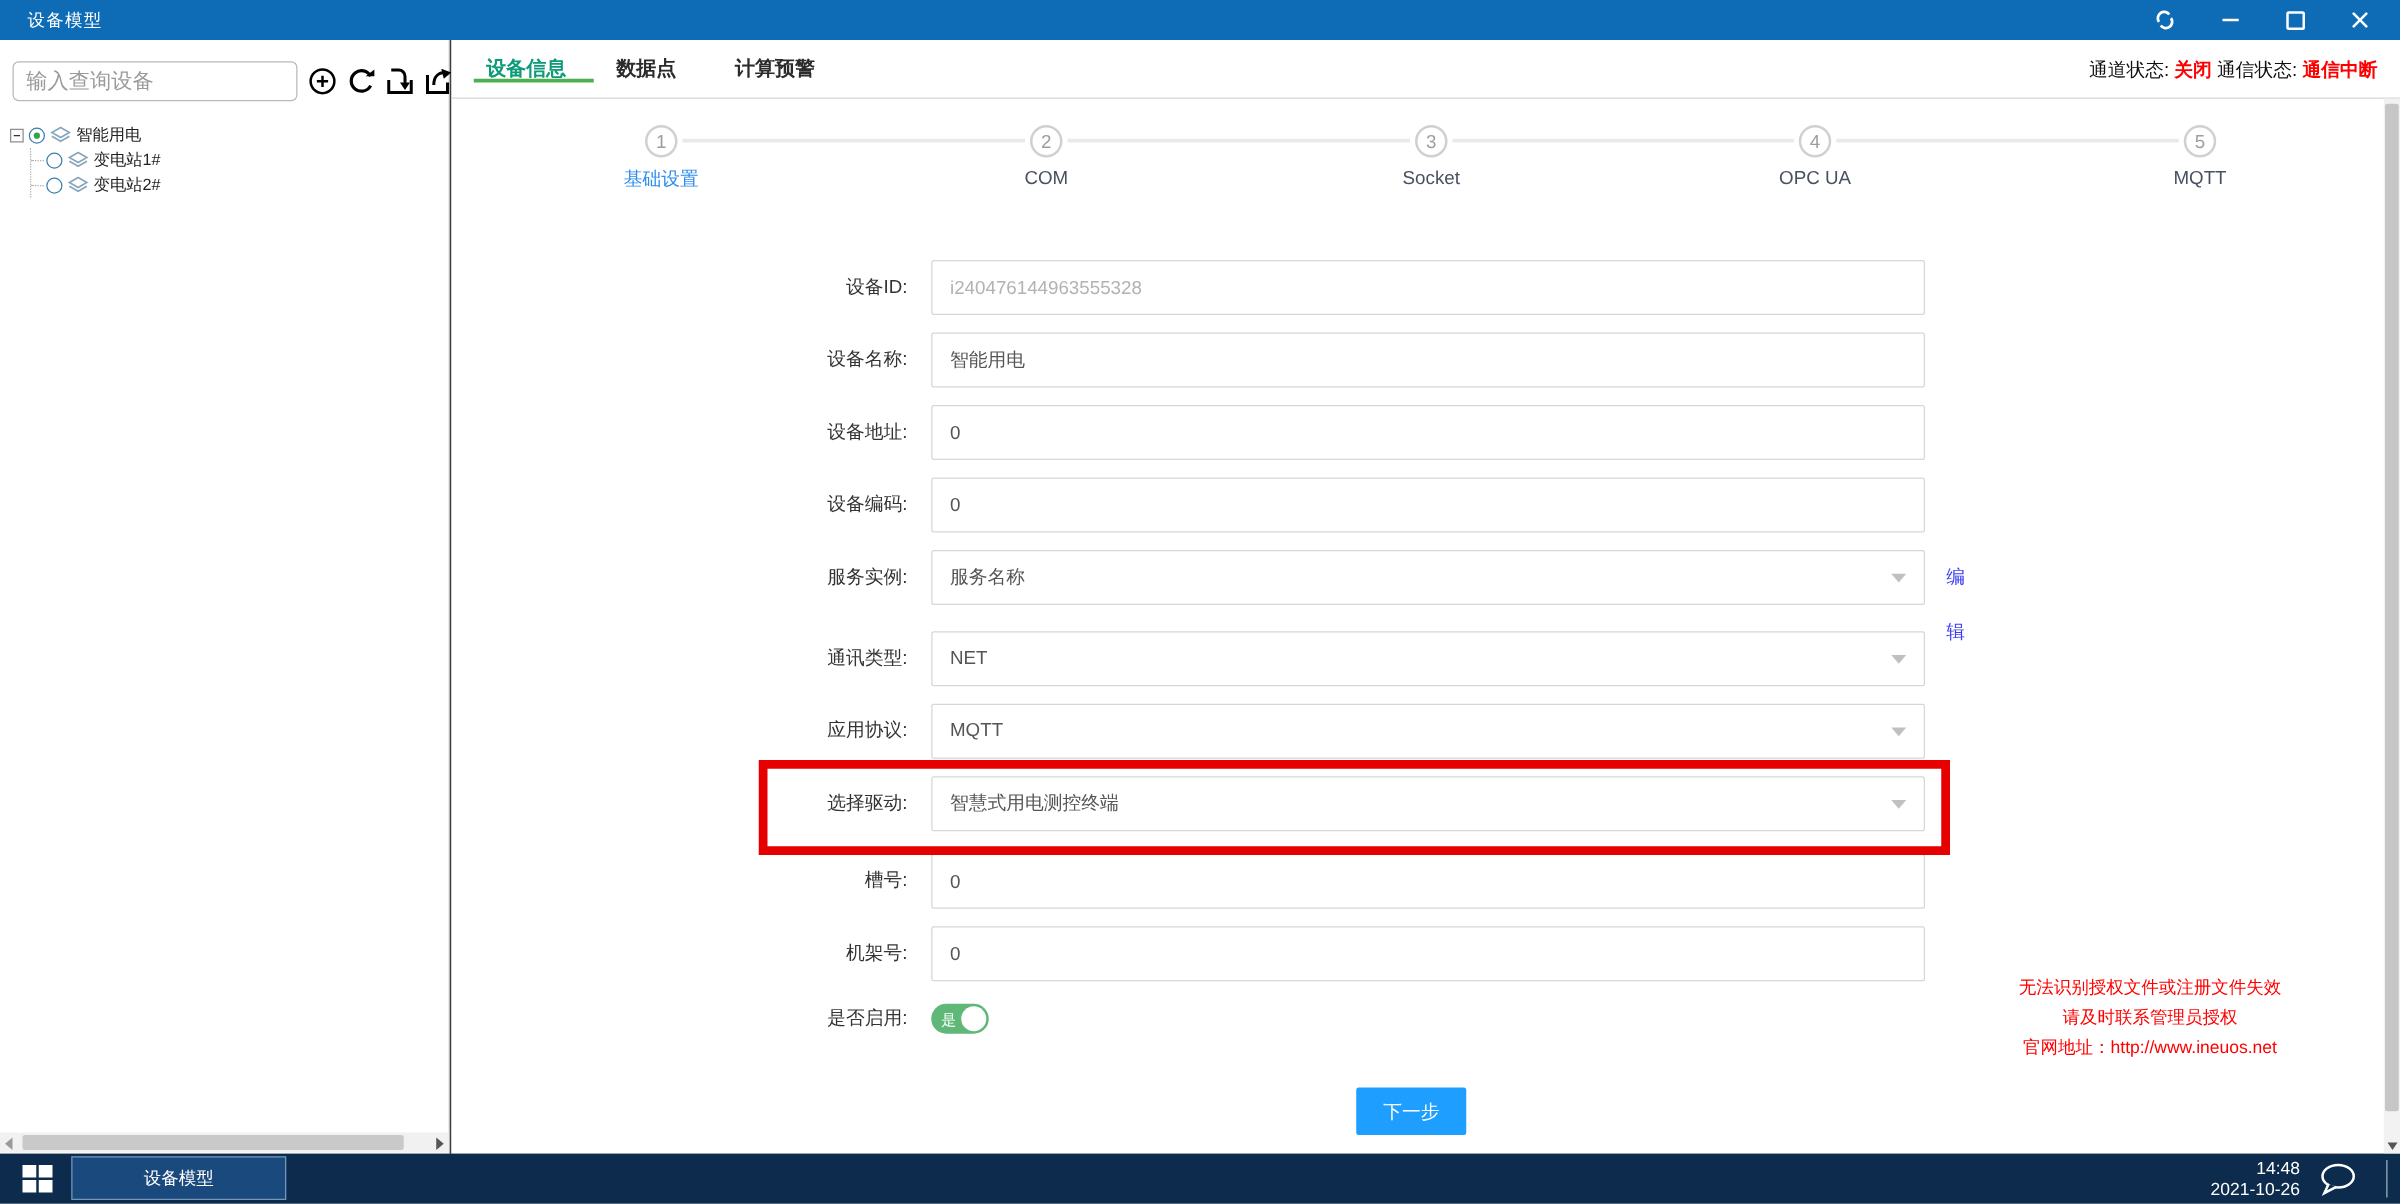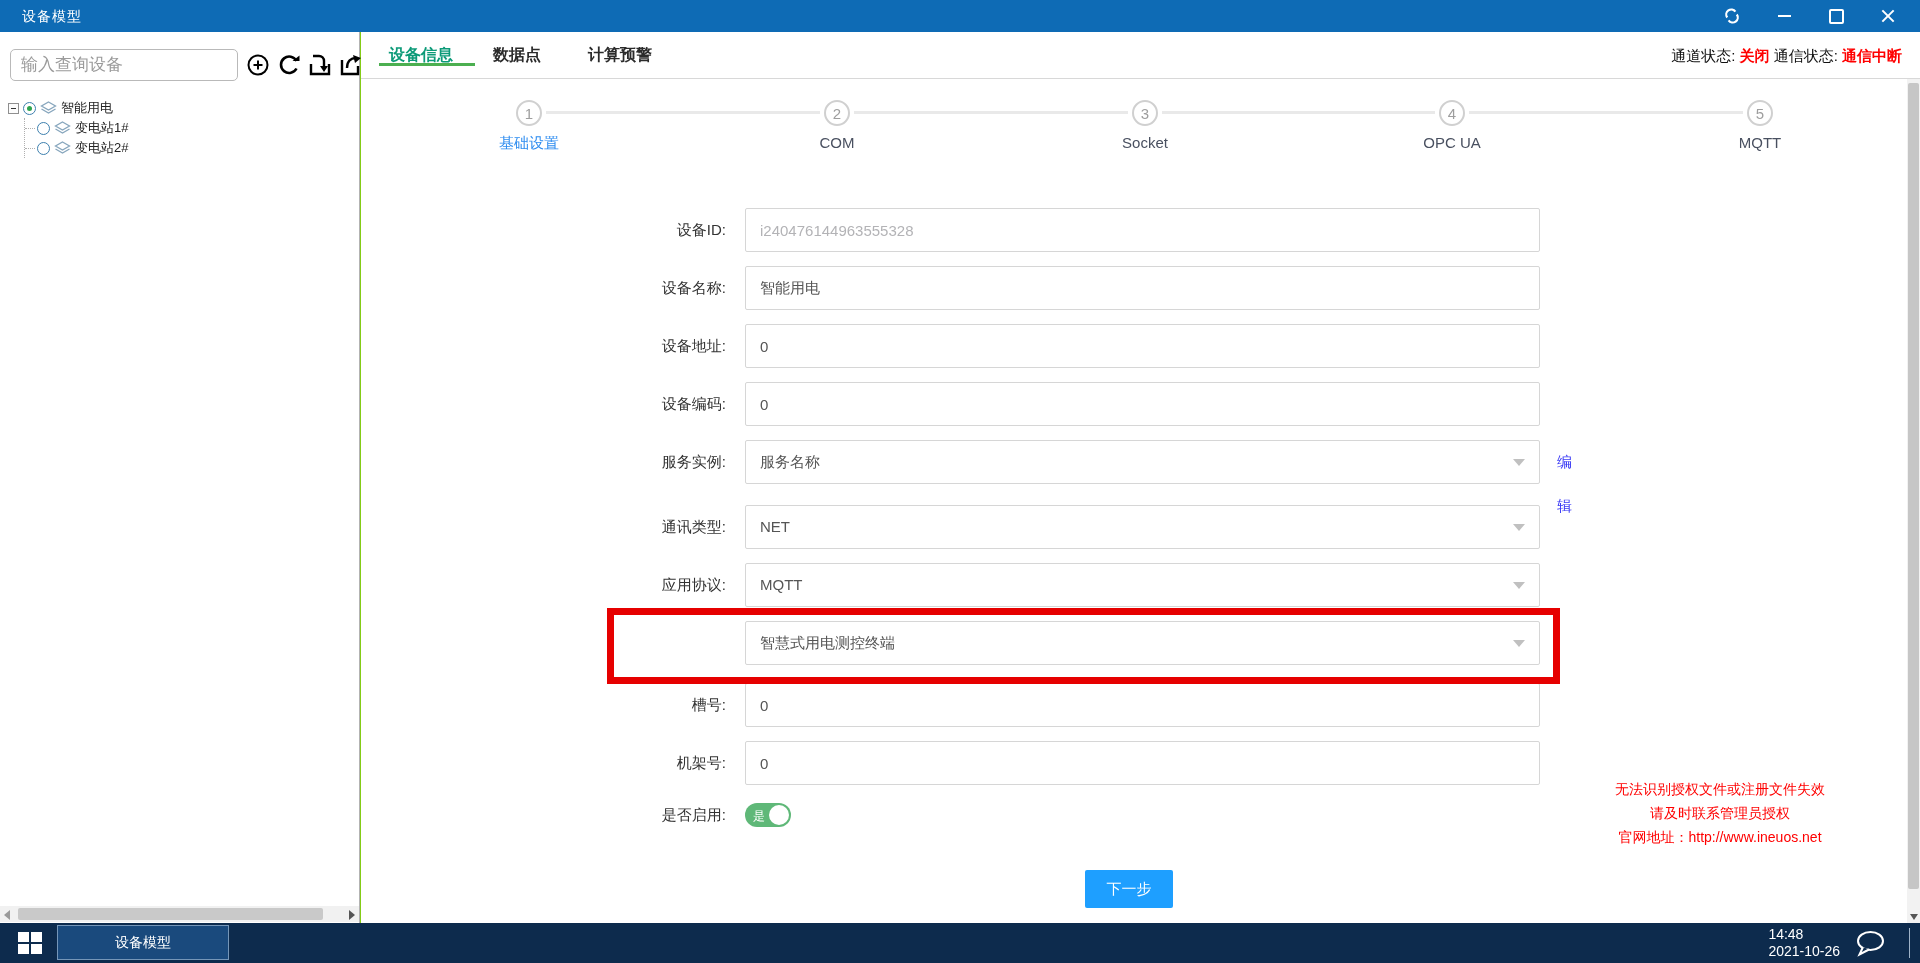--- a/index.html
+++ b/index.html
@@ -1,16 +1,16 @@
 <!DOCTYPE html>
 <html><head>
 <meta charset="utf-8">
 <style>
   html,body{margin:0;padding:0;background:#ffffff;font-family:"Liberation Sans","DejaVu Sans",sans-serif;}
-  .canvas{position:relative;width:1920px;height:963px;overflow:hidden;background:#84cc16;}
+  .canvas{position:relative;width:1920px;height:963px;overflow:hidden;background:#404040;}
 
   
   .titlebar{position:absolute;left:0;top:0;width:1920px;height:32px;background:#0e6bb5;color:#fff;}
   .titlebar .title{position:absolute;left:22px;top:8px;font-size:14px;letter-spacing:1px;}
   .winbtns{position:absolute;right:6px;top:0;height:32px;display:flex;}
   .winbtn{width:52px;height:32px;display:flex;align-items:center;justify-content:center;cursor:pointer;}
   .ic-min{width:13px;height:2px;background:#fff;}
   .ic-max{width:11px;height:11px;border:2px solid #fff;border-radius:2px;}
   .ic-close{position:relative;width:14px;height:14px;}
   .ic-close:before,.ic-close:after{content:"";position:absolute;left:-1px;top:6px;width:16px;height:2px;background:#fff;}
@@ -76,21 +76,21 @@
 
   .vscroll{position:absolute;right:0;top:47px;width:13px;height:844px;background:#f2f2f2;}
   .vthumb{position:absolute;left:1px;top:4px;width:11px;height:806px;background:#c6c6c6;border-radius:2px;}
   .arr-d{right:2px;bottom:3px;border-left:4px solid transparent;border-right:4px solid transparent;border-top:6px solid #555;}
 
   
   .taskbar{position:absolute;left:0;top:923px;width:1920px;height:40px;background:#0d2b4d;color:#fff;}
   .winlogo{position:absolute;left:18px;top:9px;width:24px;height:22px;display:grid;grid-template-columns:11px 11px;grid-template-rows:10px 10px;gap:2px;cursor:pointer;}
   .winlogo span{background:#fff;}
   .taskbtn{position:absolute;left:57px;top:2px;width:172px;height:35px;background:#1a4a7d;border:1px solid #7596b8;box-sizing:border-box;display:flex;align-items:center;justify-content:center;font-size:14px;cursor:pointer;}
-  .clock{position:absolute;right:80px;top:3px;font-size:14px;line-height:17px;}
+  .clock{position:absolute;right:80px;top:3px;text-align:right;font-size:14px;line-height:17px;}
   .chat{position:absolute;right:34px;top:7px;cursor:pointer;}
   .tb-divider{position:absolute;right:10px;top:5px;bottom:5px;width:1px;background:#9fb3c8;}
 </style>
 </head>
 <body>
 
 <div class="canvas">
 
   <div class="titlebar">
     <div class="title">设备模型</div>
@@ -261,20 +261,21 @@
       </div>
     </div>
     <div class="frow" style="top:531px">
       <div class="flabel">应用协议:</div>
       <div class="fipt select">
         <span>MQTT</span>
         <span class="caret"></span>
       </div>
     </div>
     <div class="frow" style="top:589px">
+      <div class="flabel">选择驱动:</div>
       <div class="fipt select">
         <span>智慧式用电测控终端</span>
         <span class="caret"></span>
       </div>
     </div>
     <div class="redbox"></div>
     <div class="frow" style="top:651px">
       <div class="flabel">槽号:</div>
       <input class="fipt" value="0" style="">
     </div>

